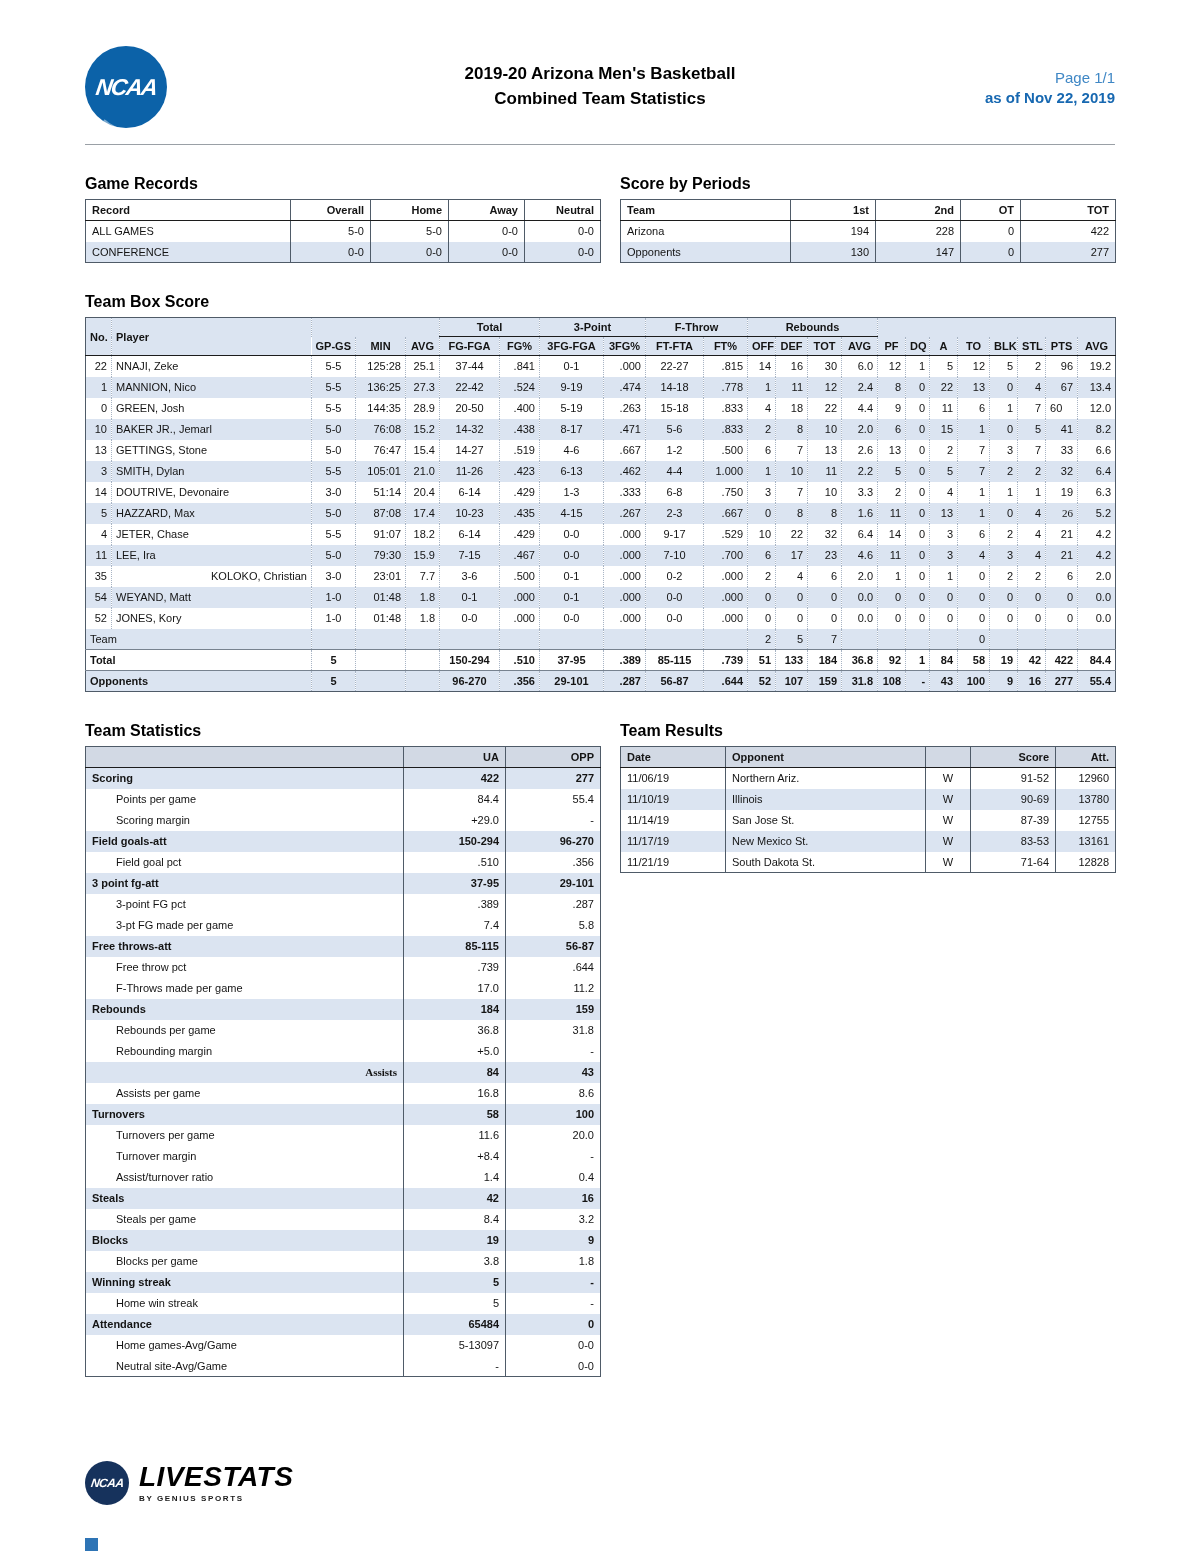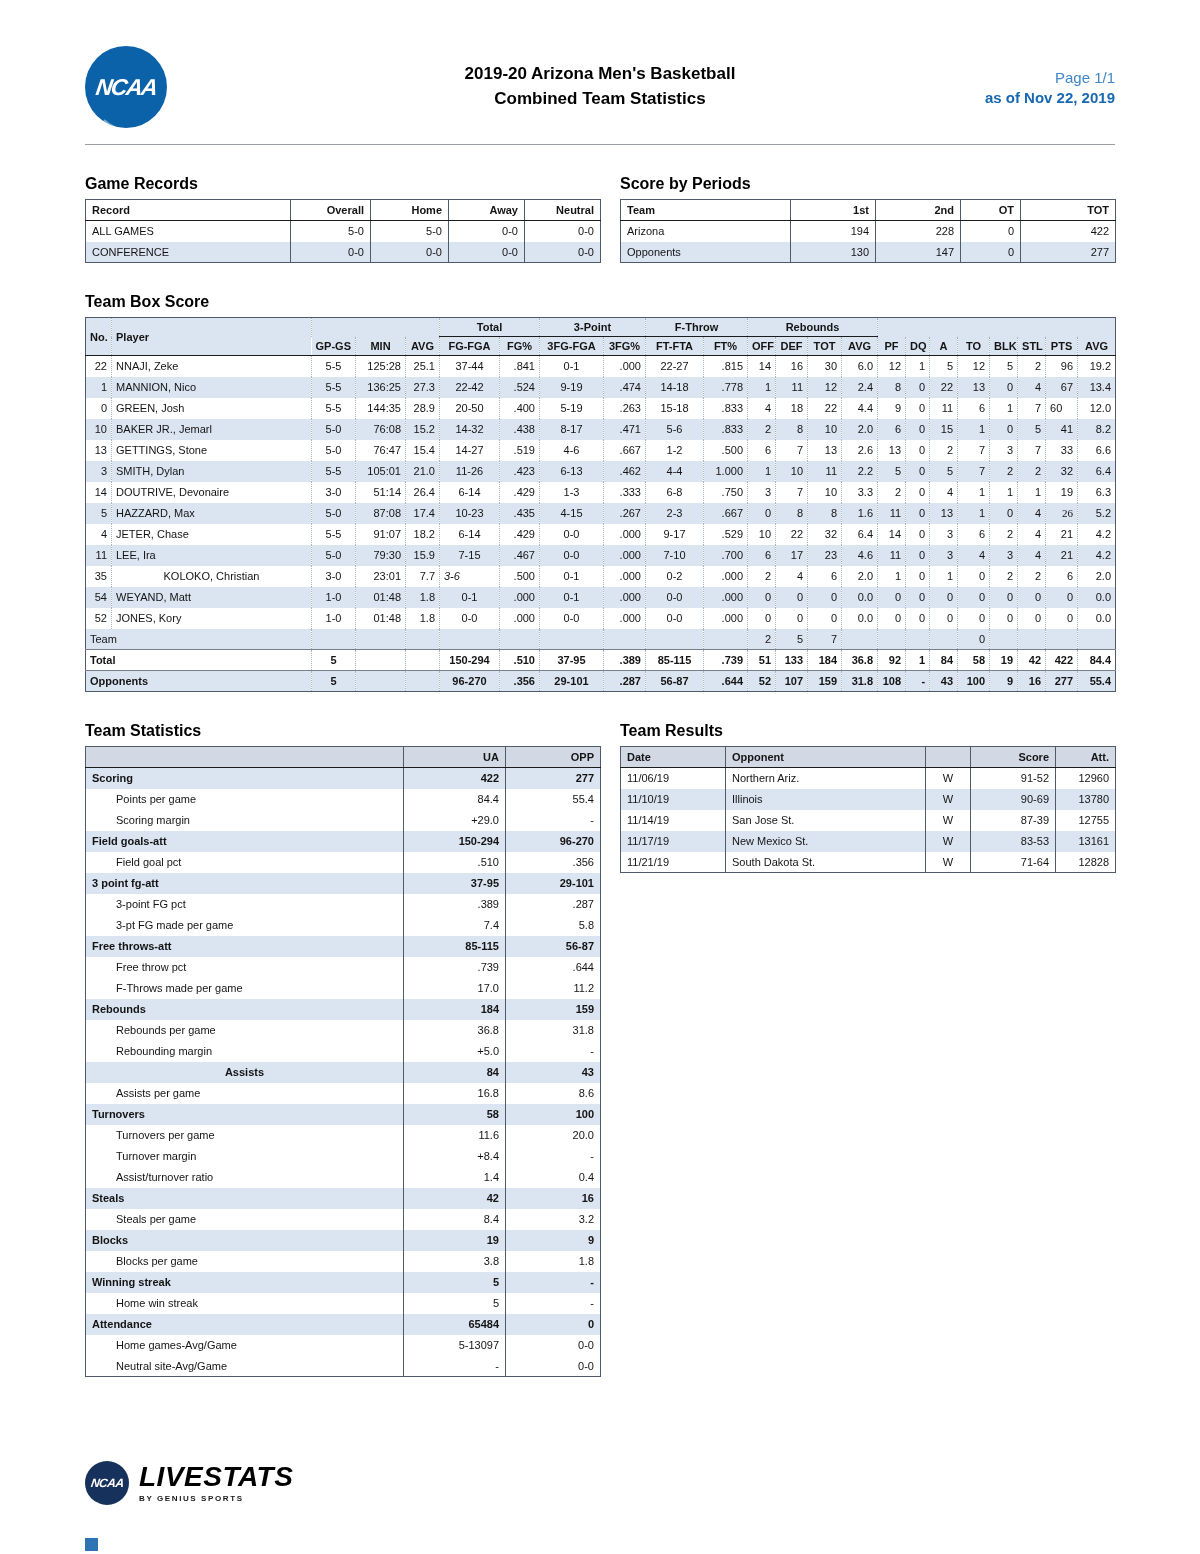--- a/index.html
+++ b/index.html
@@ -395,21 +395,21 @@
               <td style="text-align: right;">2</td>
               <td style="text-align: right;">2</td>
               <td style="text-align: right;">32</td>
               <td style="text-align: right;">6.4</td>
             </tr>
             <tr>
               <td style="text-align: right;">14</td>
               <td style="text-align: left;">DOUTRIVE, Devonaire</td>
               <td style="text-align: center;">3-0</td>
               <td style="text-align: right;">51:14</td>
-              <td style="text-align: right;">26.4</td>
+              <td style="text-align: right;">20.4</td>
               <td style="text-align: center;">6-14</td>
               <td style="text-align: right;">.429</td>
               <td style="text-align: center;">1-3</td>
               <td style="text-align: right;">.333</td>
               <td style="text-align: center;">6-8</td>
               <td style="text-align: right;">.750</td>
               <td style="text-align: right;">3</td>
               <td style="text-align: right;">7</td>
               <td style="text-align: right;">10</td>
               <td style="text-align: right;">3.3</td>
@@ -492,25 +492,25 @@
               <td style="text-align: right;">0</td>
               <td style="text-align: right;">3</td>
               <td style="text-align: right;">4</td>
               <td style="text-align: right;">3</td>
               <td style="text-align: right;">4</td>
               <td style="text-align: right;">21</td>
               <td style="text-align: right;">4.2</td>
             </tr>
             <tr>
               <td style="text-align: right;">35</td>
-              <td style="text-align: center;">KOLOKO, Christian</td>
+              <td style="text-align: right;">KOLOKO, Christian</td>
               <td style="text-align: center;">3-0</td>
               <td style="text-align: right;">23:01</td>
               <td style="text-align: right;">7.7</td>
-              <td style=" font-style: italic;">3-6</td>
+              <td style="text-align: center;">3-6</td>
               <td style="text-align: right;">.500</td>
               <td style="text-align: center;">0-1</td>
               <td style="text-align: right;">.000</td>
               <td style="text-align: center;">0-2</td>
               <td style="text-align: right;">.000</td>
               <td style="text-align: right;">2</td>
               <td style="text-align: right;">4</td>
               <td style="text-align: right;">6</td>
               <td style="text-align: right;">2.0</td>
               <td style="text-align: right;">1</td>
@@ -731,21 +731,21 @@
                 <td style="text-align: left;">Rebounds per game</td>
                 <td style="text-align: right;">36.8</td>
                 <td style="text-align: right;">31.8</td>
               </tr>
               <tr class="sub">
                 <td style="text-align: left;">Rebounding margin</td>
                 <td style="text-align: right;">+5.0</td>
                 <td style="text-align: right;">-</td>
               </tr>
               <tr class="cat">
-                <td style="text-align: center;">Assists</td>
+                <td style="text-align: right; font-family: Liberation Serif, serif;">Assists</td>
                 <td style="text-align: right;">84</td>
                 <td style="text-align: right;">43</td>
               </tr>
               <tr class="sub">
                 <td style="text-align: left;">Assists per game</td>
                 <td style="text-align: right;">16.8</td>
                 <td style="text-align: right;">8.6</td>
               </tr>
               <tr class="cat">
                 <td style="text-align: left;">Turnovers</td>

